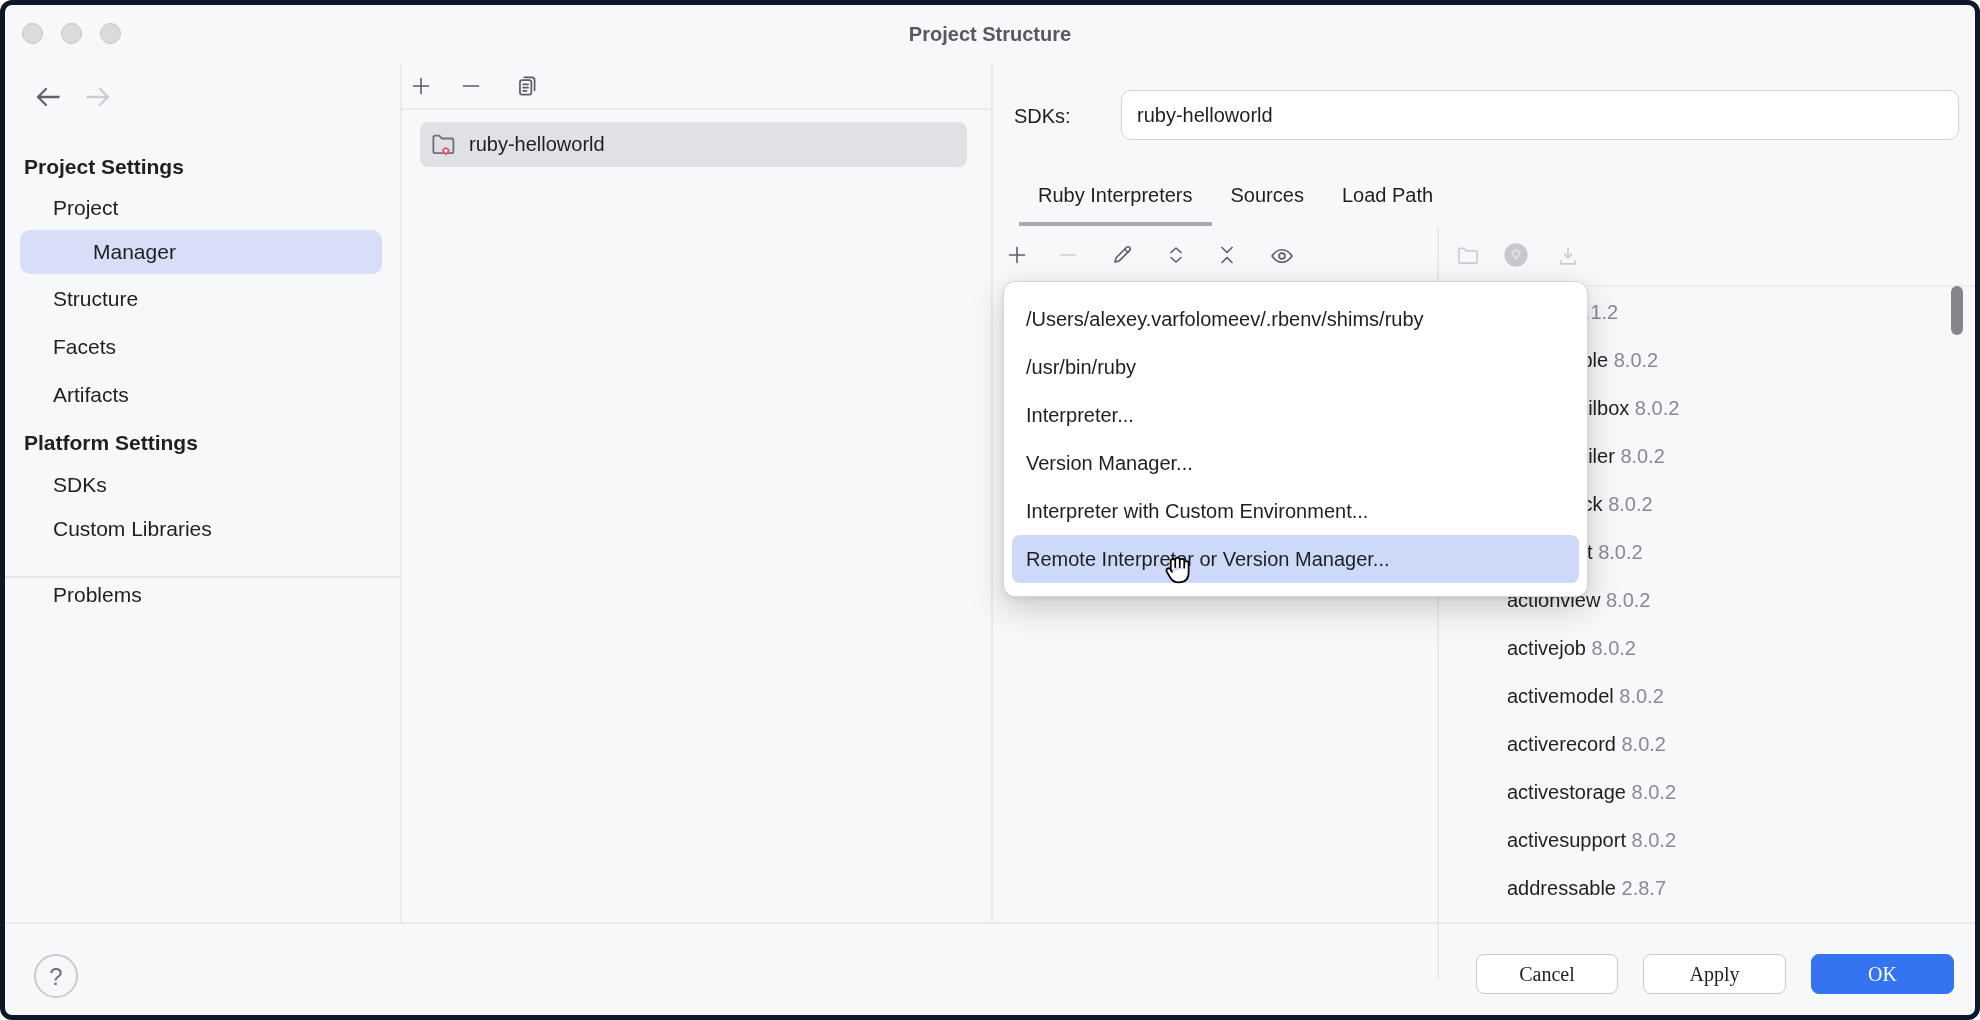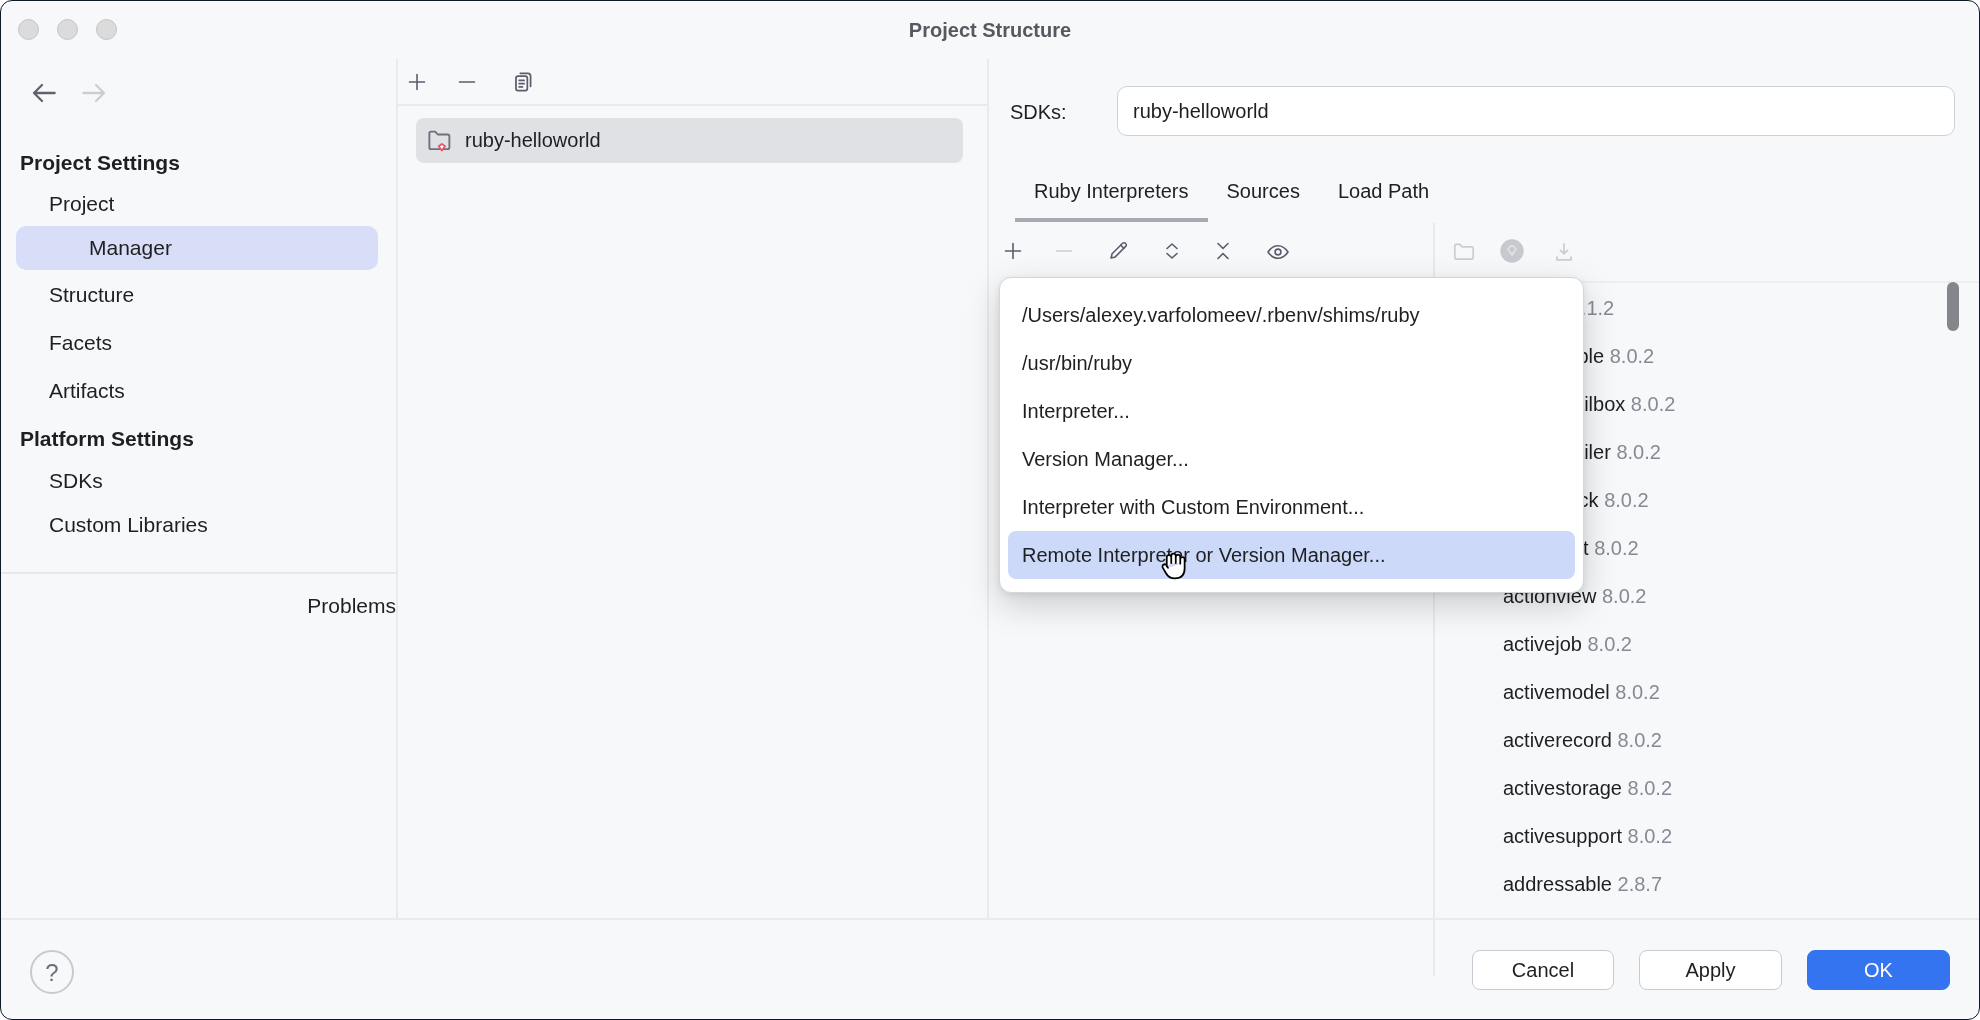--- a/index.html
+++ b/index.html
@@ -1,20 +1,20 @@
 <!DOCTYPE html>
 <html><head>
 <meta charset="utf-8">
 <style>
   * { margin:0; padding:0; box-sizing:border-box; }
   html,body { background:#ffffff; }
   body { font-family:"Liberation Sans","DejaVu Sans",sans-serif; color:#1E1F22; }
 
   .window{ position:relative; width:1980px; height:1020px; background:#F7F8FA;
-           border:1px solid #0f172a; border-radius:12px; overflow:hidden; }
+           border:5px solid #0f172a; border-radius:12px; overflow:hidden; }
 
   
   .titlebar{ position:absolute; left:0; top:0; width:100%; height:58px; }
   .traffic{ position:absolute; left:17px; top:18px; display:flex; gap:18px; }
   .tl{ width:21px; height:21px; border-radius:50%; background:#DBDBDC; border:1px solid #C3C4C7; }
   .title{ position:absolute; left:0; top:0; width:100%; height:58px; line-height:58px;
           text-align:center; font-size:20px; font-weight:700; color:#56595F; }
 
   
   .vdiv{ position:absolute; width:2px; background:#E9EAEE; }
@@ -63,21 +63,21 @@
        font-size:20px; white-space:nowrap; }
   .mi.hl{ background:#CDD9F8; }
 
   .cursor{ position:absolute; left:1152px; top:546px; z-index:9; }
 
   
   .footer{ position:absolute; left:0; top:917px; width:100%; height:103px; border-top:2px solid #E9EAEE; }
   .helpbtn{ position:absolute; left:29px; top:30px; width:44px; height:44px; border-radius:50%;
             border:2px solid #C8CAD1; color:#6C707E; font-size:24px; text-align:center; line-height:41px; background:#F7F8FA; }
   .btn{ position:absolute; top:30px; height:40px; border-radius:8px; border:1px solid #C8CAD1;
-        background:#fff; font-family:Liberation Sans, sans-serif; font-size:20px; color:#1E1F22; }
+        background:#fff; font-family:Liberation Serif, serif; font-size:20px; color:#1E1F22; }
   .btn.primary{ background:#3574F0; border-color:#3574F0; color:#fff; }
 </style>
 </head>
 <body>
 
 <div class="window">
 
   <div class="titlebar">
     <div class="traffic">
       <span class="tl"></span>
@@ -102,21 +102,21 @@
     <div class="sr head" style="top:82px;">Project Settings</div>
     <div class="sr item" style="top:123px;">Project</div>
     <div class="sel-row" style="top:167px;">Manager</div>
     <div class="sr item" style="top:214px;">Structure</div>
     <div class="sr item" style="top:262px;">Facets</div>
     <div class="sr item" style="top:310px;">Artifacts</div>
     <div class="sr head" style="top:358px;">Platform Settings</div>
     <div class="sr item" style="top:400px;">SDKs</div>
     <div class="sr item" style="top:444px;">Custom Libraries</div>
     <div class="side-sep" style="top:513px;"></div>
-    <div class="sr item" style="top:525px;text-align:right;">Problems</div>
+    <div class="sr item" style="top:510px;">Problems</div>
   </div>
 
   <div class="vdiv" style="left:395px; top:58px; height:859px;"></div>
 
   <div class="modpane">
     <span class="ic" style="left:8px; top:11px;">
       <svg width="24" height="24" viewBox="0 0 24 24" fill="none" stroke="currentColor" stroke-width="1.6" stroke-linecap="round">
           <path d="M12 4.5v15M4.5 12h15"></path>
         </svg>
     </span>

